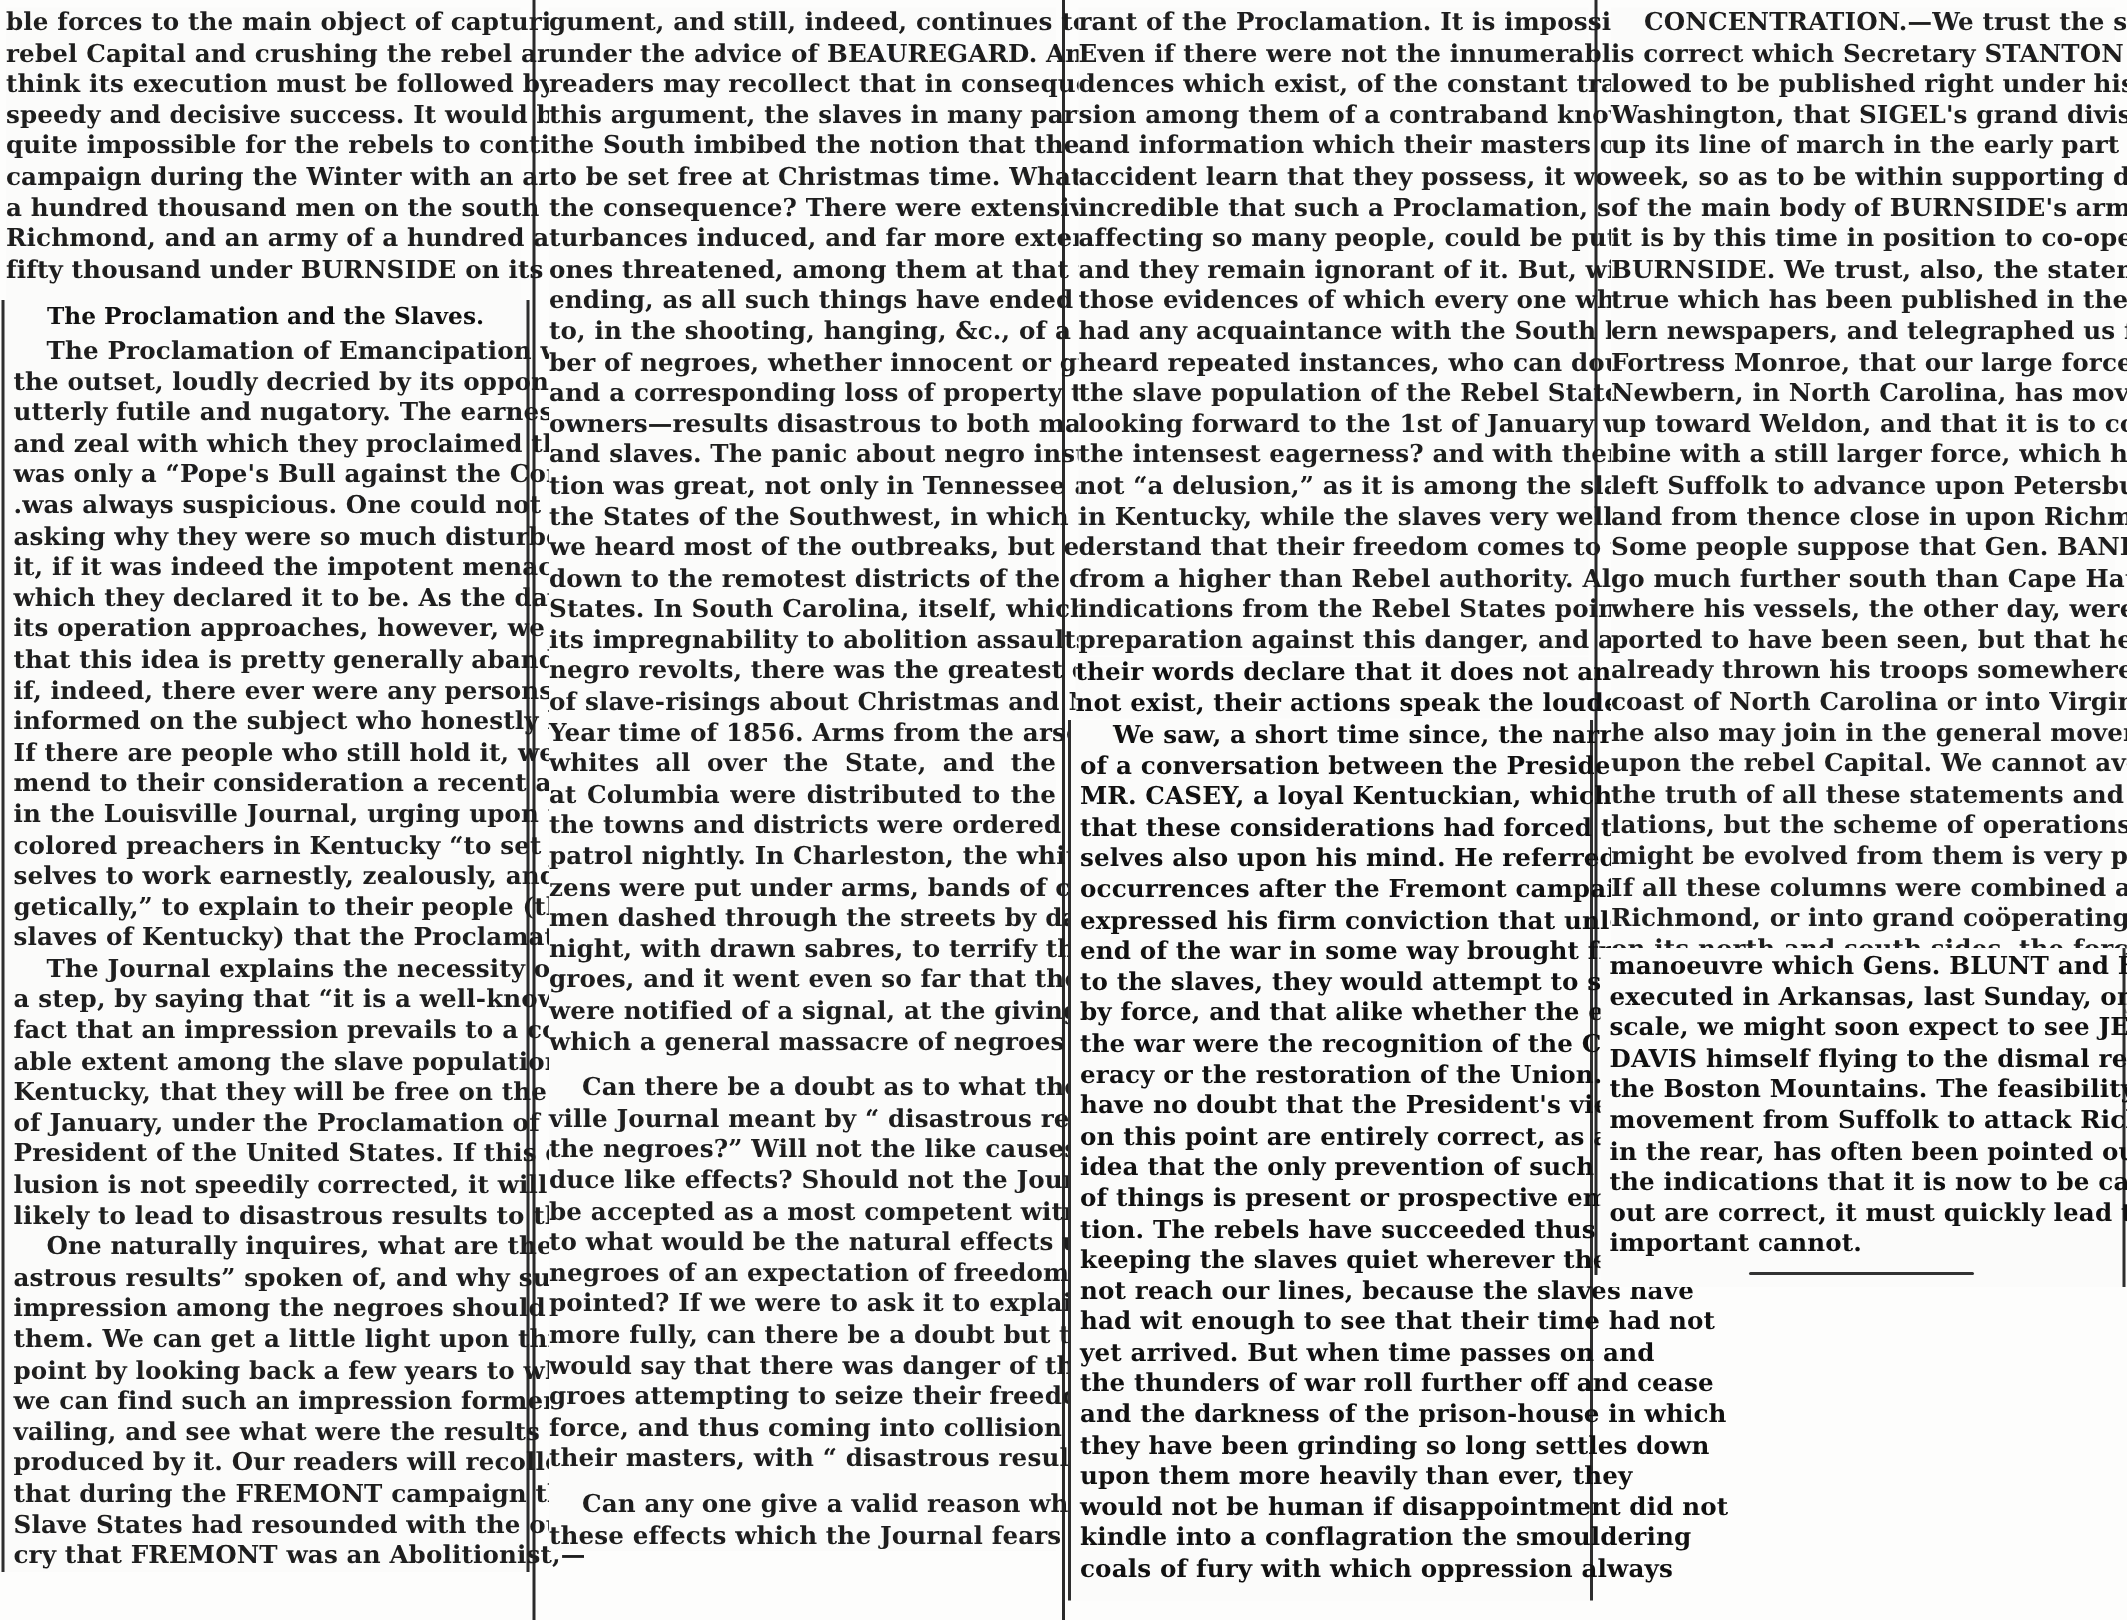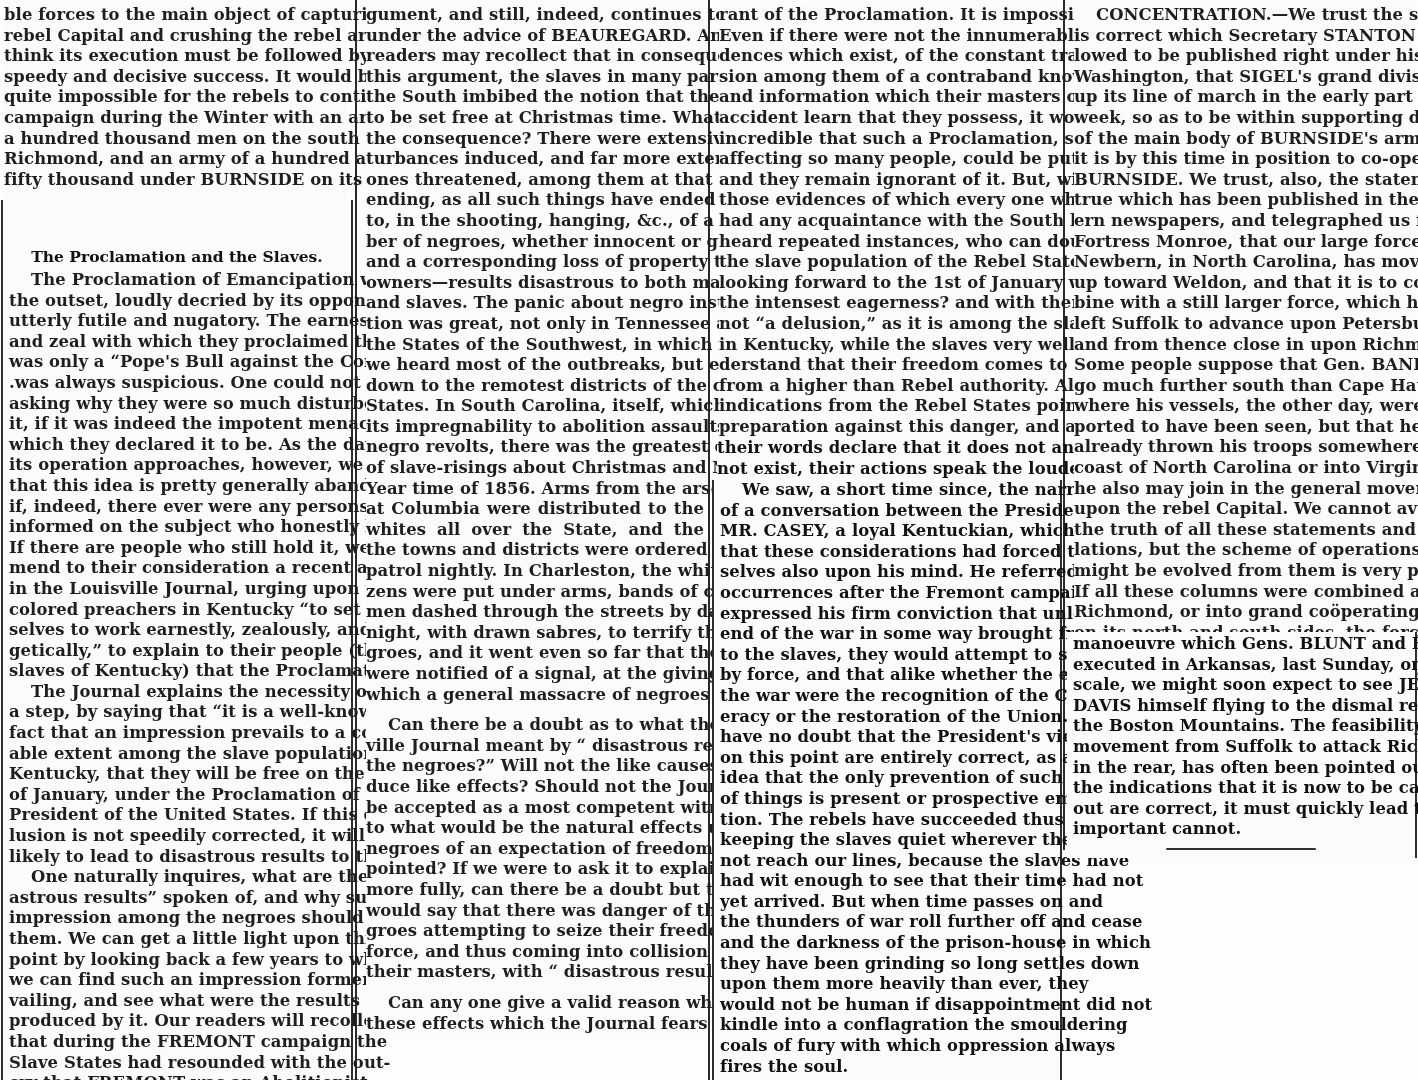--- a/index.html
+++ b/index.html
@@ -36,21 +36,20 @@
     font-weight:600;
     letter-spacing:0.1px;
   }
   .line.last { text-align-last:left; }
   .line.indent { padding-left:22px; }
   .line.bold { font-weight:800; color:#111; }
   .headline {
     display:block; text-align:center;
     font-weight:800; font-size:15.5px; line-height:22px; height:24px;
     color:#111;
-    margin-top:46px;
   }
   .sep {
     display:block; margin:6px auto 0; height:2px; background:#333;
     border-radius:2px;
   }
 </style>
 </head>
 <body>
 
 <div class="page">
@@ -141,22 +140,22 @@
           <span class="line">and slaves. The panic about negro insurrec-</span>
           <span class="line">tion was great, not only in Tennessee and</span>
           <span class="line">the States of the Southwest, in which region</span>
           <span class="line">we heard most of the outbreaks, but extended</span>
           <span class="line">down to the remotest districts of the cotton</span>
           <span class="line">States. In South Carolina, itself, which boasts</span>
           <span class="line">its impregnability to abolition assaults or</span>
           <span class="line">negro revolts, there was the greatest dread</span>
           <span class="line">of slave-risings about Christmas and New-</span>
           <span class="line">Year time of 1856. Arms from the arsenal</span>
+          <span class="line">whites all over the State, and the</span>
           <span class="line">at Columbia were distributed to the</span>
-          <span class="line">whites all over the State, and the</span>
           <span class="line">the towns and districts were ordered out to</span>
           <span class="line">patrol nightly. In Charleston, the white citi-</span>
           <span class="line">zens were put under arms, bands of cavalry-</span>
           <span class="line">men dashed through the streets by day and</span>
           <span class="line">night, with drawn sabres, to terrify the ne-</span>
           <span class="line">groes, and it went even so far that the people</span>
           <span class="line">were notified of a signal, at the giving of</span>
           <span class="line">which a general massacre of negroes was to</span>
           <div style="height: 10px;"></div>
           <span class="line indent">Can there be a doubt as to what the Louis-</span>
@@ -234,21 +233,20 @@
           <span class="line bold">not reach our lines, because the slaves have</span>
           <span class="line bold">had wit enough to see that their time had not</span>
           <span class="line bold">yet arrived. But when time passes on and</span>
           <span class="line bold">the thunders of war roll further off and cease</span>
           <span class="line bold">and the darkness of the prison-house in which</span>
           <span class="line bold">they have been grinding so long settles down</span>
           <span class="line bold">upon them more heavily than ever, they</span>
           <span class="line bold">would not be human if disappointment did not</span>
           <span class="line bold">kindle into a conflagration the smouldering</span>
           <span class="line bold">coals of fury with which oppression always</span>
-          <span class="line last bold">fires the soul.</span>
         </div>
 
     </div>
   </div>
 
   <div class="col" style="left:1066px;width:352px;">
     <div class="clip" style="left:8px;top:5px;width:336px;">
       <div id="c4top">
           <span class="line indent">CONCENTRATION.—We trust the statement</span>
           <span class="line">is correct which Secretary STANTON has al-</span>

